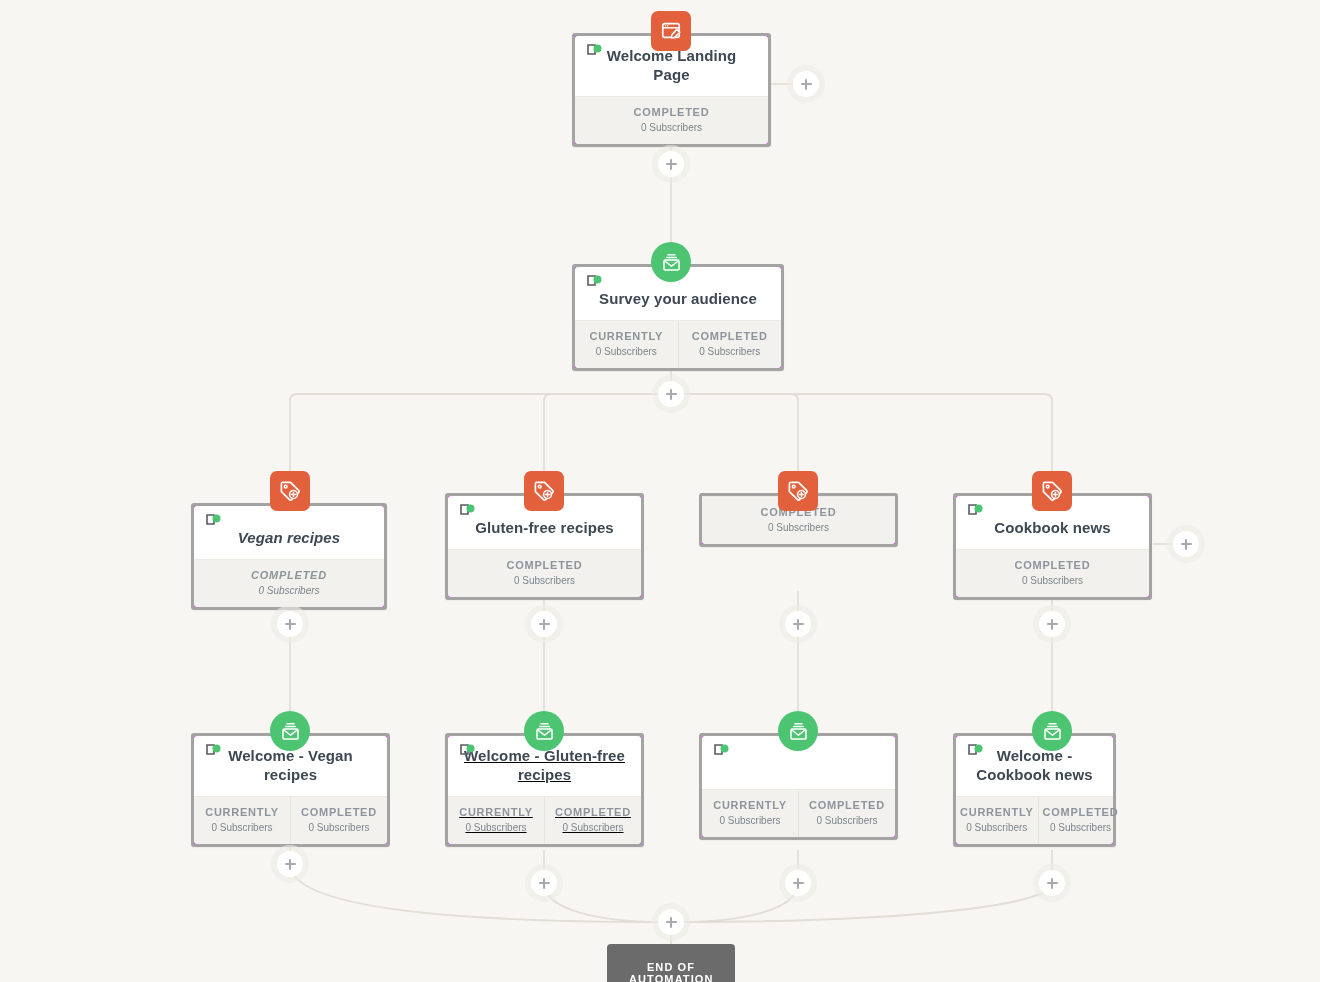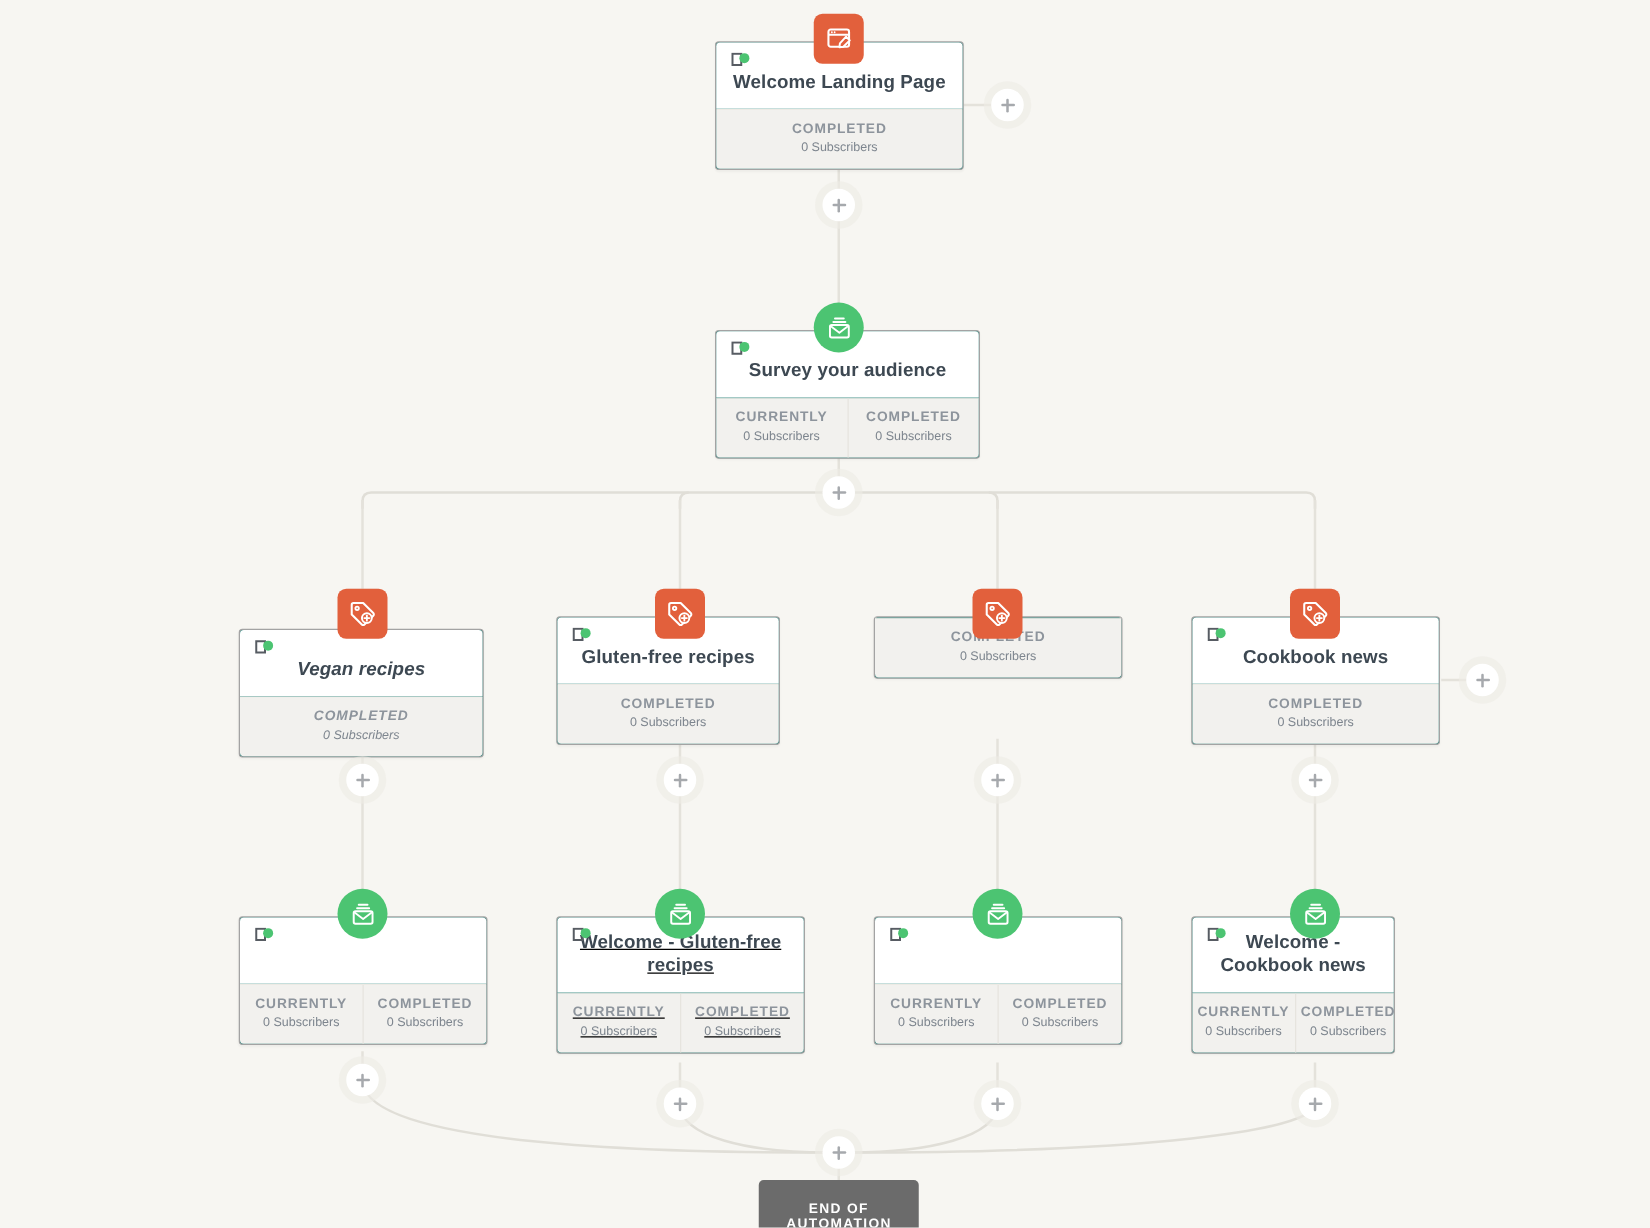--- a/index.html
+++ b/index.html
@@ -33,22 +33,22 @@
     fill: none;
     stroke: #e0ded7;
     stroke-width: 2;
   }
   #wires .stub { stroke: #e4e2db; stroke-width: 2; }
 
   
   .node {
     position: absolute;
     z-index: 3;
-    background: #0f766e;
-    border: 1px solid #a3a3a3;
+    background: #d946ef;
+    border: 3px solid #a3a3a3;
     border-radius: 3px;
     box-shadow: 0 1px 2px rgba(0,0,0,0.045);
   }
 
   .node-head {
     position: relative;
     background: #ffffff;
     border-radius: 3px 3px 0 0;
     padding: 10px 12px 12px 12px;
     min-height: 53px;
@@ -288,21 +288,21 @@
     <svg width="22" height="22" viewBox="0 0 24 24">
       <path d="M12.6 2.6 L21.4 11.4 a1.6 1.6 0 0 1 0 2.3 l-7.7 7.7 a1.6 1.6 0 0 1 -2.3 0 L2.6 12.6 V4.2 a1.6 1.6 0 0 1 1.6 -1.6 z" fill="none" stroke="#ffffff" stroke-width="1.8" stroke-linejoin="round"></path>
       <circle cx="7.3" cy="7.3" r="1.5" fill="none" stroke="#ffffff" stroke-width="1.6"></circle>
       <circle cx="15.8" cy="15.8" r="4.3" fill="#e2603c" stroke="#ffffff" stroke-width="1.7"></circle>
       <line x1="13.6" y1="15.8" x2="18" y2="15.8" stroke="#ffffff" stroke-width="1.6" stroke-linecap="round"></line>
       <line x1="15.8" y1="13.6" x2="15.8" y2="18" stroke="#ffffff" stroke-width="1.6" stroke-linecap="round"></line>
     </svg>
   </div>
   <div class="plus" style="left:277px; top:611px;"></div>
 
-  <div class="node" style="left:445px; top:493px; width:179px;">
+  <div class="node" style="left:445px; top:493px; width:199px;">
     <div class="node-head">
       <span class="flag">
         <svg width="20" height="15" viewBox="0 0 20 15">
           <path d="M2 1 h7 v9 h-7 z" fill="none" stroke="#575c63" stroke-width="1.6"></path>
           <circle cx="11.5" cy="4.5" r="4" fill="#4cc472"></circle>
         </svg>
       </span>
       <div class="node-title">Gluten-free recipes</div>
     </div>
     <div class="node-stats">
@@ -372,20 +372,21 @@
   <div class="plus" style="left:1039px; top:611px;"></div>
 
   <div class="node" style="left:191px; top:733px; width:199px;">
     <div class="node-head">
       <span class="flag">
         <svg width="20" height="15" viewBox="0 0 20 15">
           <path d="M2 1 h7 v9 h-7 z" fill="none" stroke="#575c63" stroke-width="1.6"></path>
           <circle cx="11.5" cy="4.5" r="4" fill="#4cc472"></circle>
         </svg>
       </span>
+      <div class="node-title">Welcome - Vegan recipes</div>
     </div>
     <div class="node-stats">
       <div class="stat">
         <div class="stat-label">CURRENTLY</div>
         <div class="stat-value">0 Subscribers</div>
       </div>
       <div class="stat">
         <div class="stat-label">COMPLETED</div>
         <div class="stat-value">0 Subscribers</div>
       </div>

